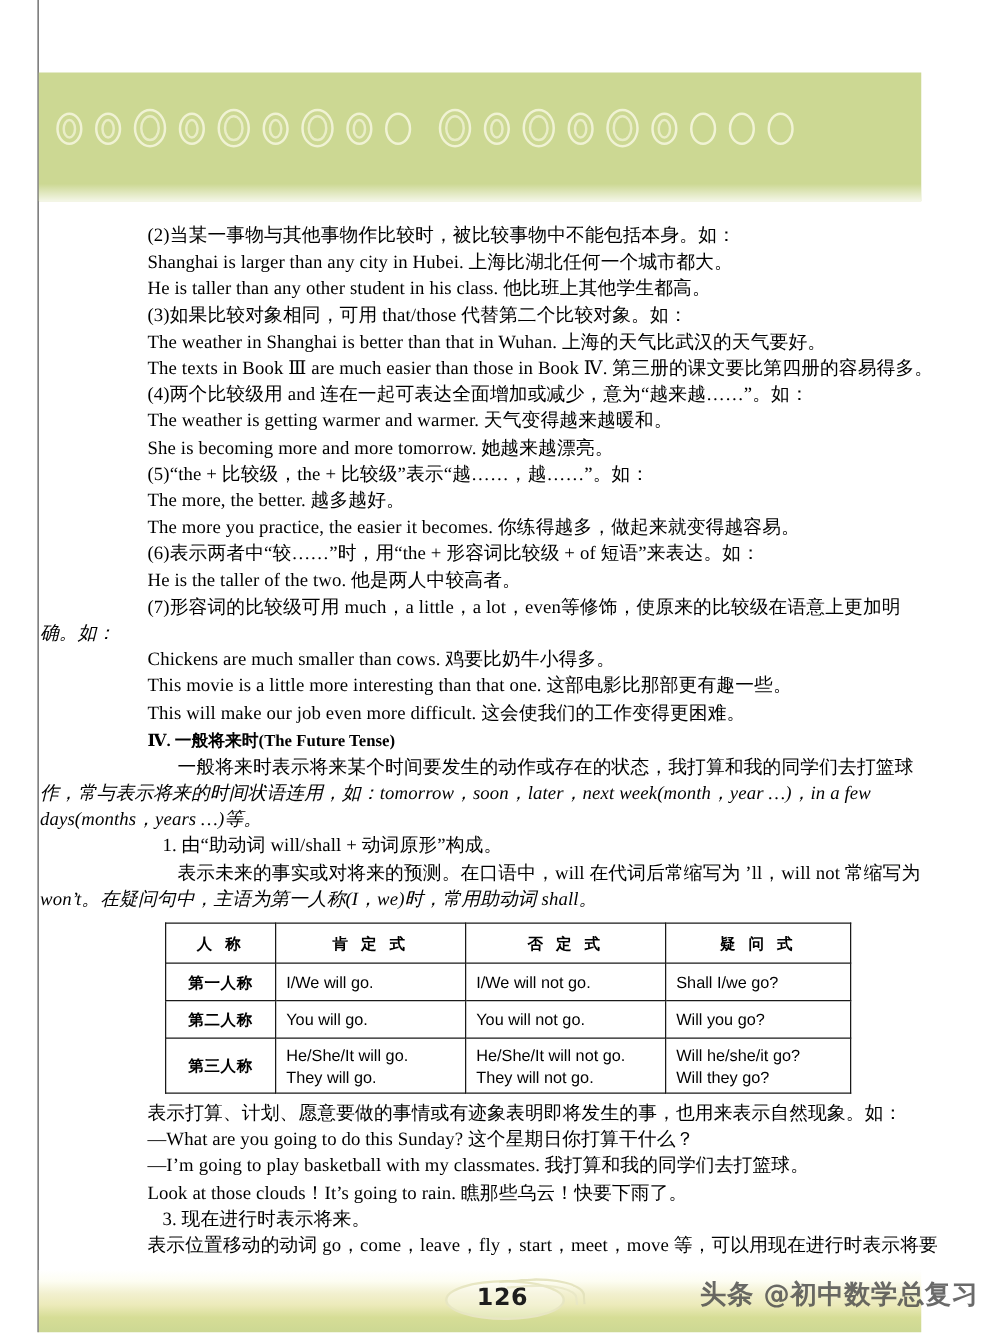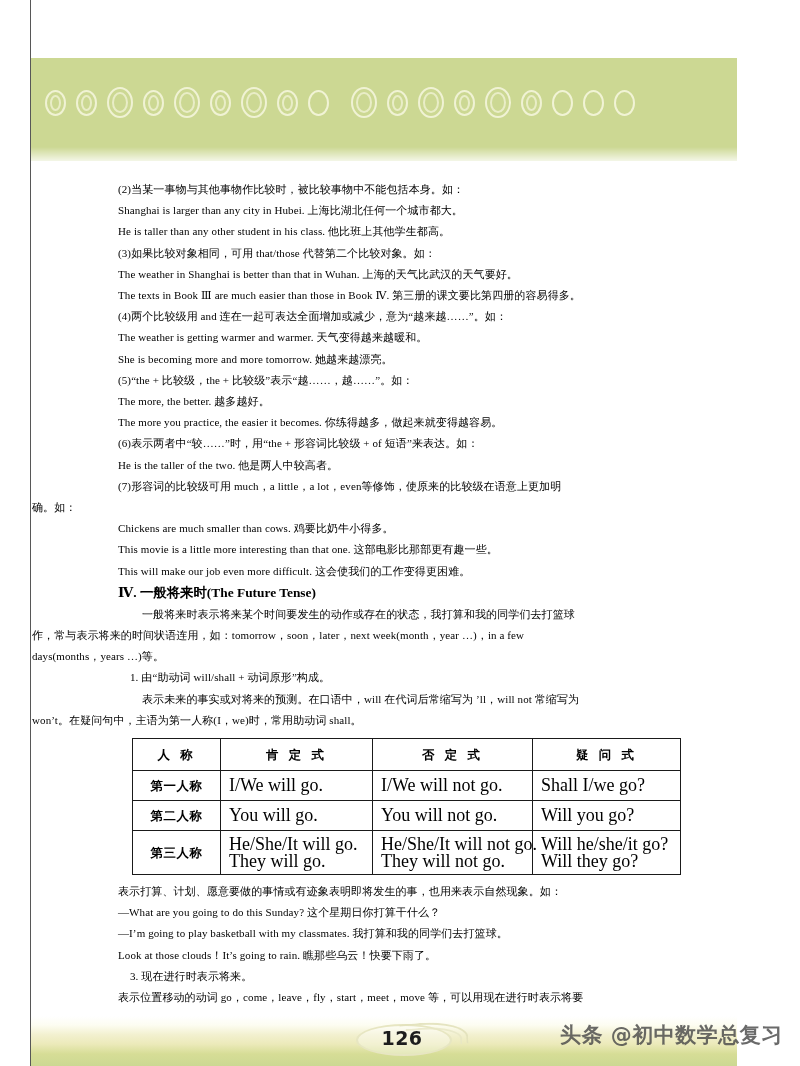--- a/index.html
+++ b/index.html
@@ -81,28 +81,29 @@
   .ring.single::before { display: none; }
 
   
   .content {
     position: absolute;
     left: 118px;
     top: 179px;
     width: 592px;
   }
   .ln {
-    font-size: 11px;
+    font-size: 15px;
     line-height: 21.2px;
     white-space: nowrap;
     letter-spacing: .1px;
   }
   .ln.hang {
     margin-left: -86px;
     width: 678px;
+    font-style: italic;
   }
 
   .sec-head {
     font-weight: bold;
     font-size: 13.4px;
     line-height: 22px;
     white-space: nowrap;
   }
 
   
@@ -111,25 +112,25 @@
     width: 548px;
   }
   table.grammar {
     border-collapse: collapse;
     width: 548px;
     table-layout: fixed;
   }
   table.grammar td, table.grammar th {
     border: 1px solid #1a1a1a;
     padding: 4px 8px;
-    font-size: 18px;
+    font-size: 13px;
     line-height: 17px;
     text-align: left;
     vertical-align: middle;
-    font-family: Liberation Serif, serif;
+    font-family: Liberation Sans, sans-serif;
   }
   table.grammar thead th {
     text-align: center;
     font-weight: bold;
     font-family: "DejaVu Sans", sans-serif;
     font-size: 12.4px;
     letter-spacing: 3px;
     height: 25px;
     padding: 3px 4px;
   }

